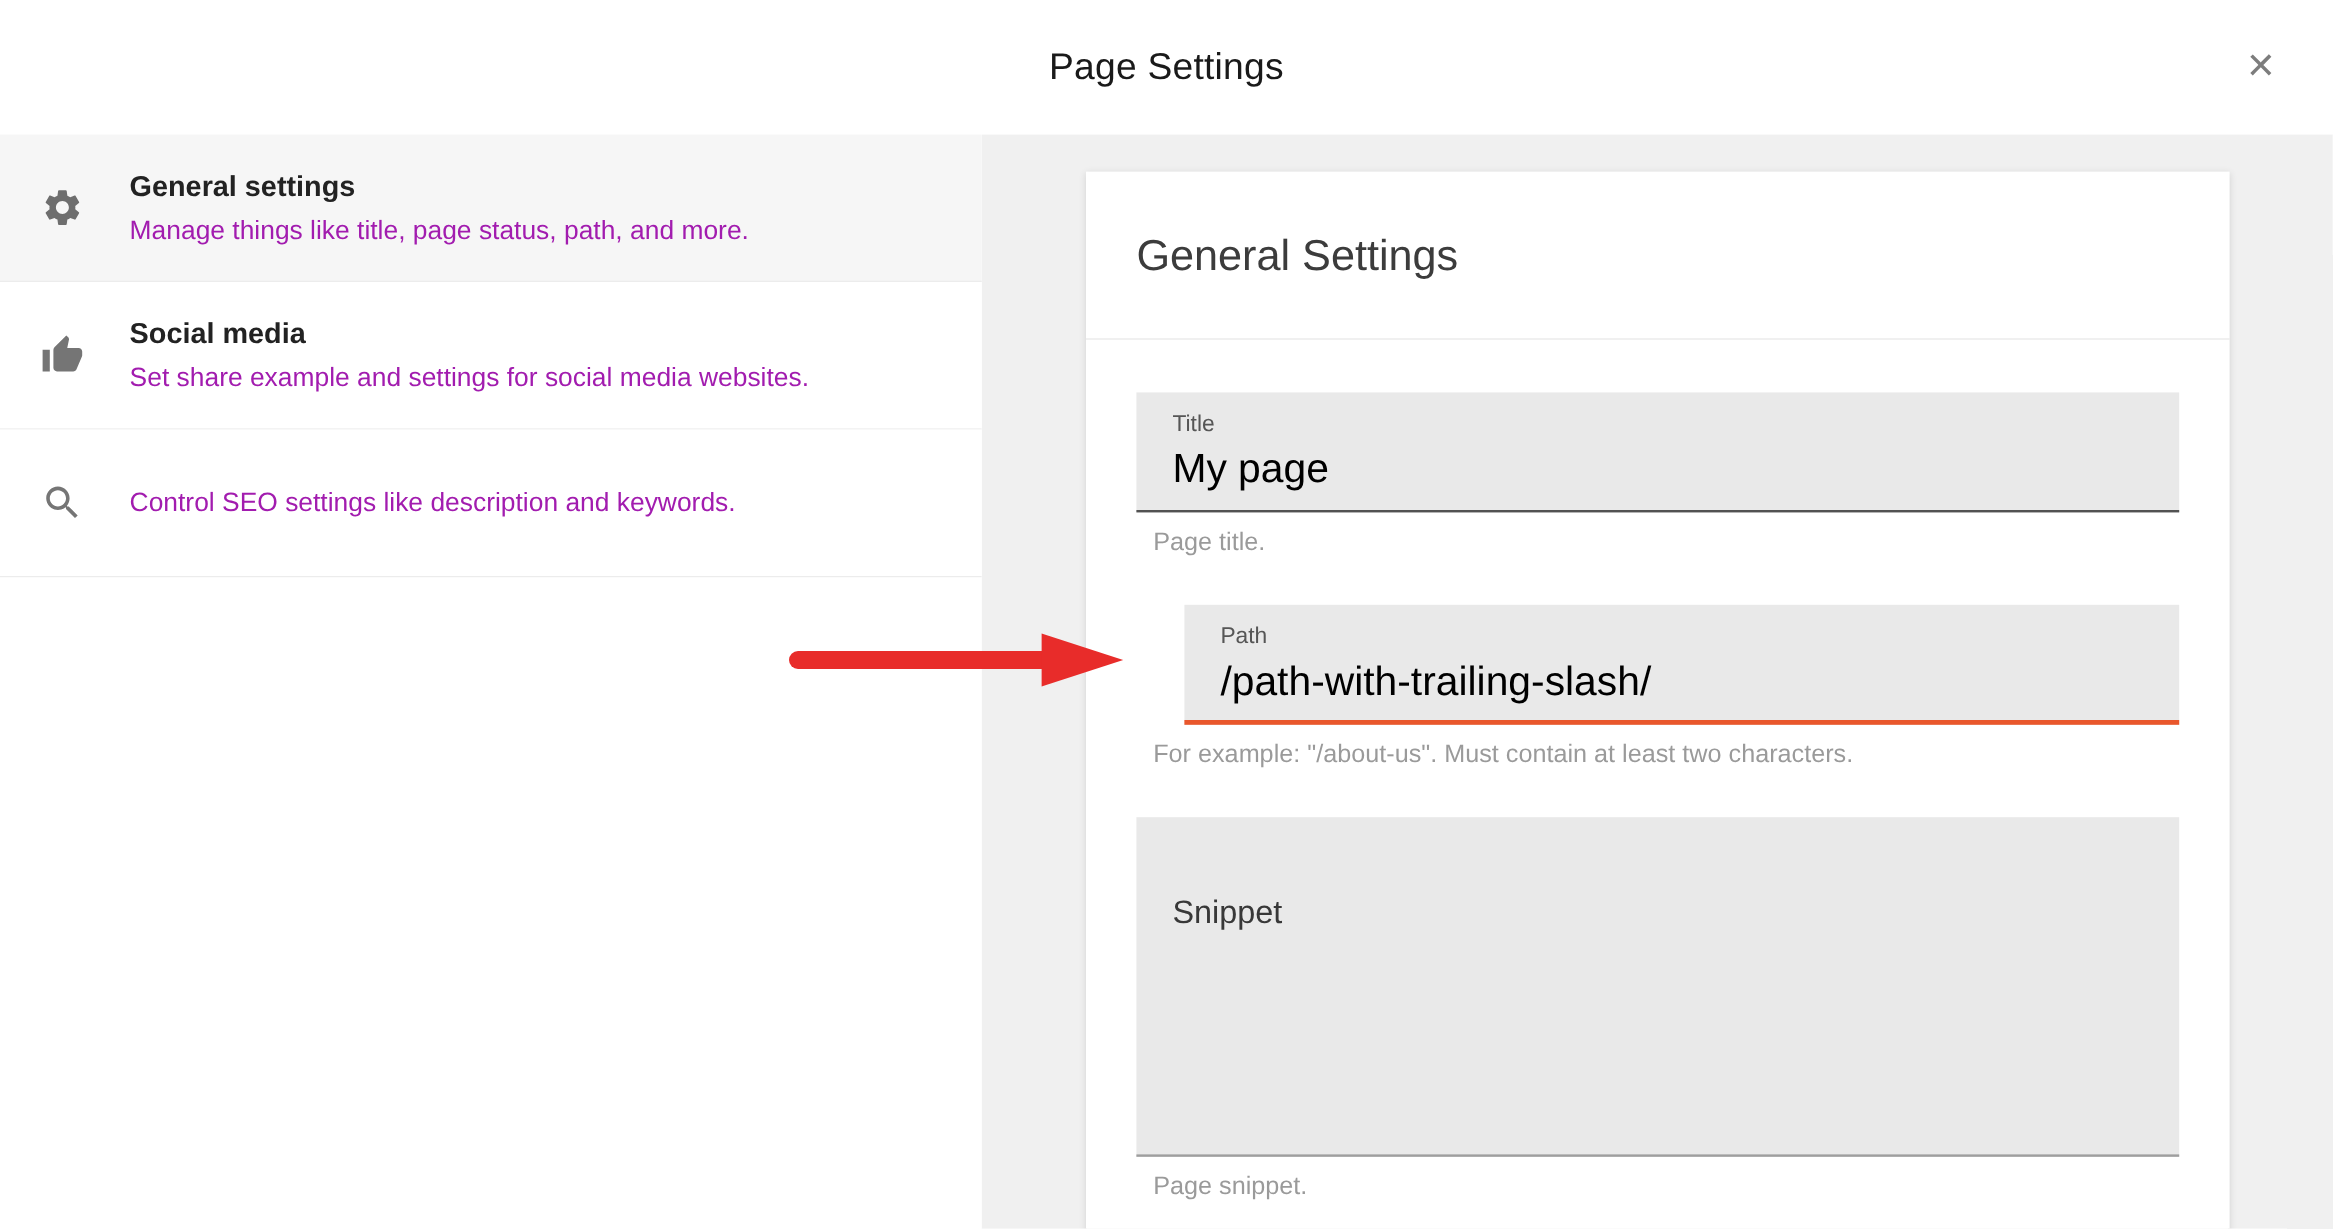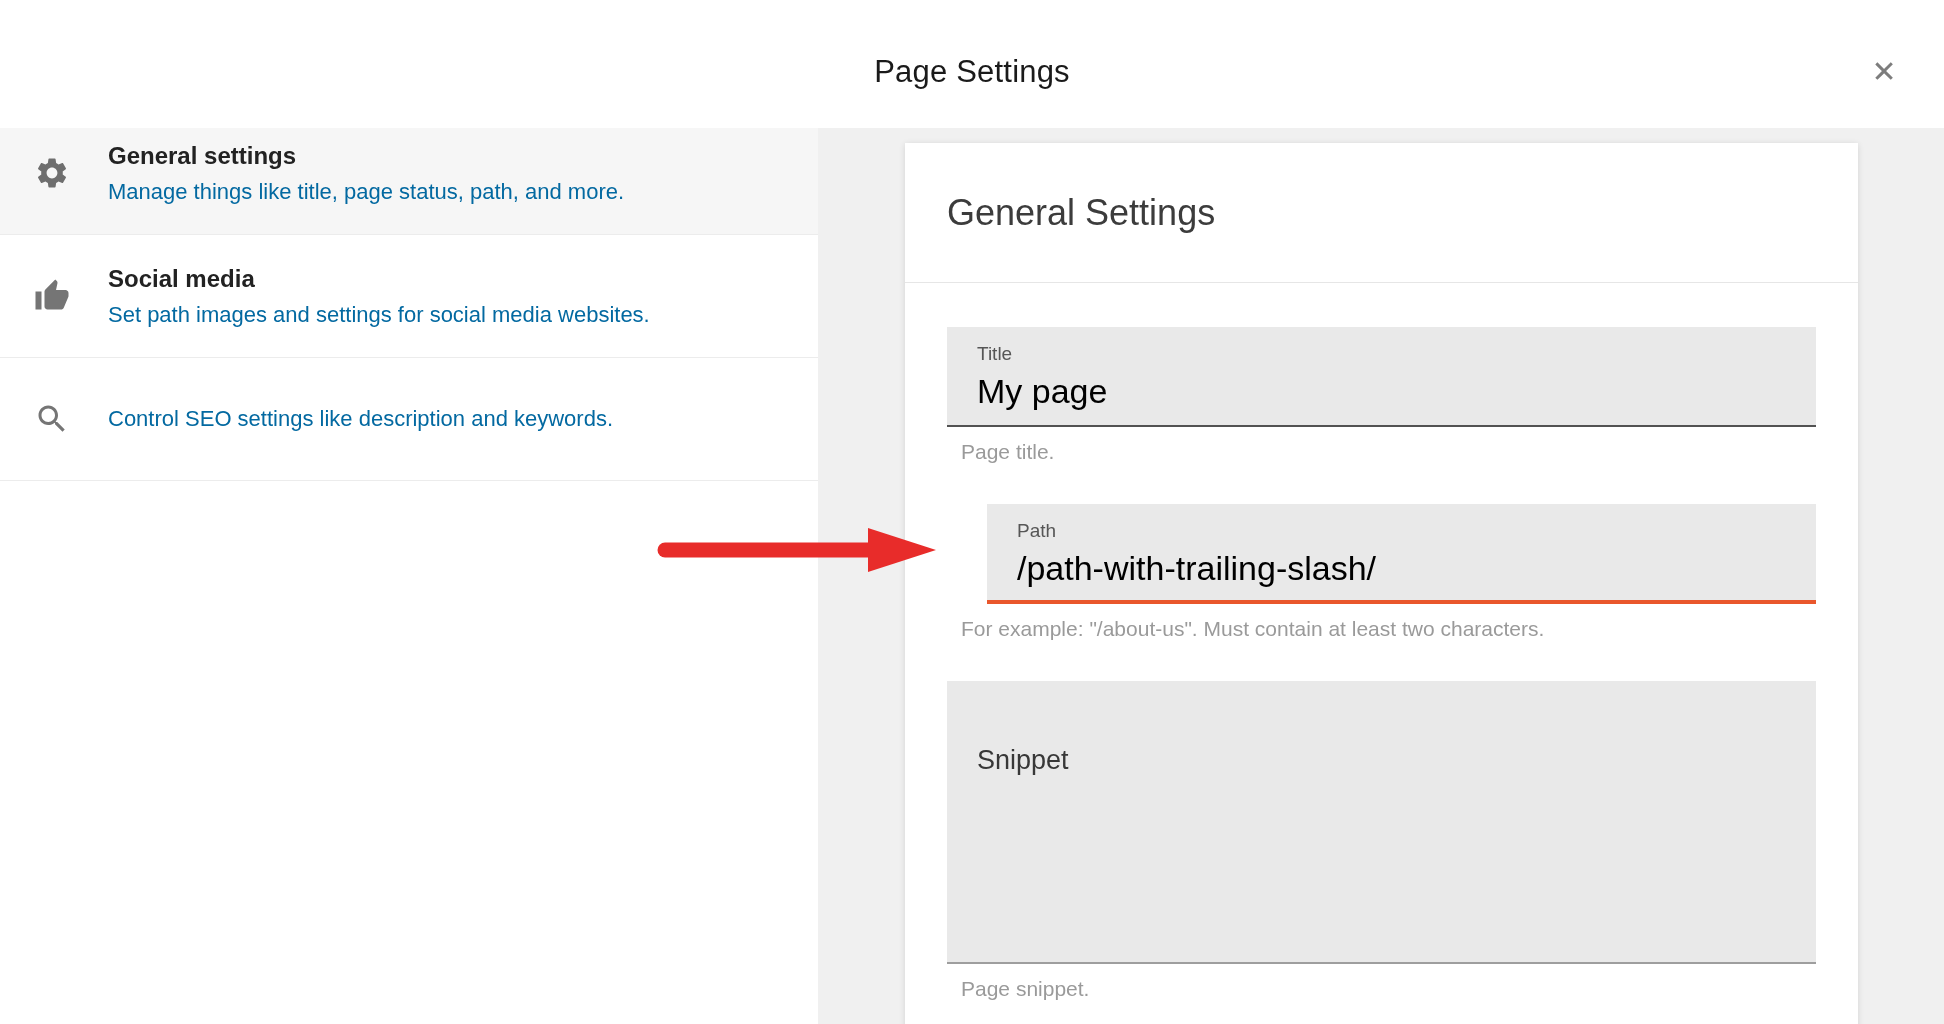--- a/index.html
+++ b/index.html
@@ -1,38 +1,38 @@
 <!DOCTYPE html>
 <html><head>
 <meta charset="utf-8">
 <style>
   * { margin:0; padding:0; box-sizing:border-box; }
   html,body { width:1944px; height:1024px; overflow:hidden; background:#fff;
               font-family:"Liberation Sans","DejaVu Sans",sans-serif; }
   .stage { position:relative; width:1944px; height:1024px; overflow:hidden; }
 
   
-  .modal-header { position:absolute; left:0; top:16px; width:1944px; height:112px; background:#fff; z-index:3; }
+  .modal-header { position:absolute; left:0; top:0; width:1944px; height:112px; background:#fff; z-index:3; }
   .modal-title { position:absolute; left:0; right:0; top:0; height:112px;
                  display:flex; align-items:center; justify-content:center;
                  font-size:31px; font-weight:400; color:#1a1a1a; letter-spacing:.2px; }
   .close-btn { position:absolute; right:34px; top:30px; width:52px; height:52px;
                display:flex; align-items:center; justify-content:center; cursor:pointer; }
   .close-btn span { font-size:30px; color:#7d7d7d; line-height:1; }
 
   
   .sidebar { position:absolute; left:0; top:112px; width:818px; height:912px; background:#fff; z-index:2; }
   .side-item { display:flex; align-items:center; gap:38px; padding:28px 40px 28px 34px;
                min-height:123px; border-bottom:1px solid #ececec; background:#fff; cursor:pointer; }
   .side-item.selected { background:#f6f6f6; }
   .side-icon { flex:0 0 36px; width:36px; height:36px; display:flex; align-items:center; justify-content:center; }
   .side-icon svg { width:36px; height:36px; }
   .side-text { display:flex; flex-direction:column; gap:9px; }
   .side-label { font-size:24px; font-weight:700; color:#222; }
-  .side-desc  { font-size:22px; font-weight:400; color:#0369a1; }
+  .side-desc  { font-size:22px; font-weight:400; color:#a21caf; }
 
   
   .content { position:absolute; left:818px; top:112px; width:1126px; height:912px;
              background:#f0f0f0; overflow:hidden; z-index:1; }
   .card { position:absolute; left:87px; top:31px; width:953px; height:1200px;
           background:#fff; box-shadow:0 1px 6px rgba(0,0,0,.12); }
   .card-header { height:140px; display:flex; align-items:center; padding:0 42px;
                  border-bottom:1px solid #e6e6e6; }
   .card-heading { font-size:36px; font-weight:400; color:#3c3c3c; }
   .card-body { padding:44px 42px 0 42px; }
@@ -80,21 +80,21 @@
     </div>
 
     <div class="side-item">
       <span class="side-icon">
         <svg viewBox="0 0 24 24" fill="#757575">
             <path d="M1 21h4V9H1v12zm22-11c0-1.1-.9-2-2-2h-6.31l.95-4.57.03-.32c0-.41-.17-.79-.44-1.06L14.17 1 7.58 7.59C7.22 7.95 7 8.45 7 9v10c0 1.1.9 2 2 2h9c.83 0 1.54-.5 1.84-1.22l3.02-7.05c.09-.23.14-.47.14-.73v-2z"></path>
           </svg>
       </span>
       <span class="side-text">
         <span class="side-label">Social media</span>
-        <span class="side-desc">Set path images and settings for social media websites.</span>
+        <span class="side-desc">Set share example and settings for social media websites.</span>
       </span>
     </div>
 
     <div class="side-item">
       <span class="side-icon">
         <svg viewBox="0 0 24 24" fill="#757575">
             <path d="M15.5 14h-.79l-.28-.27C15.41 12.59 16 11.11 16 9.5 16 5.91 13.09 3 9.5 3S3 5.91 3 9.5 5.91 16 9.5 16c1.61 0 3.09-.59 4.23-1.57l.27.28v.79l5 4.99L20.49 19l-4.99-5zm-6 0C7.01 14 5 11.99 5 9.5S7.01 5 9.5 5 14 7.01 14 9.5 11.99 14 9.5 14z"></path>
           </svg>
       </span>
       <span class="side-text">

